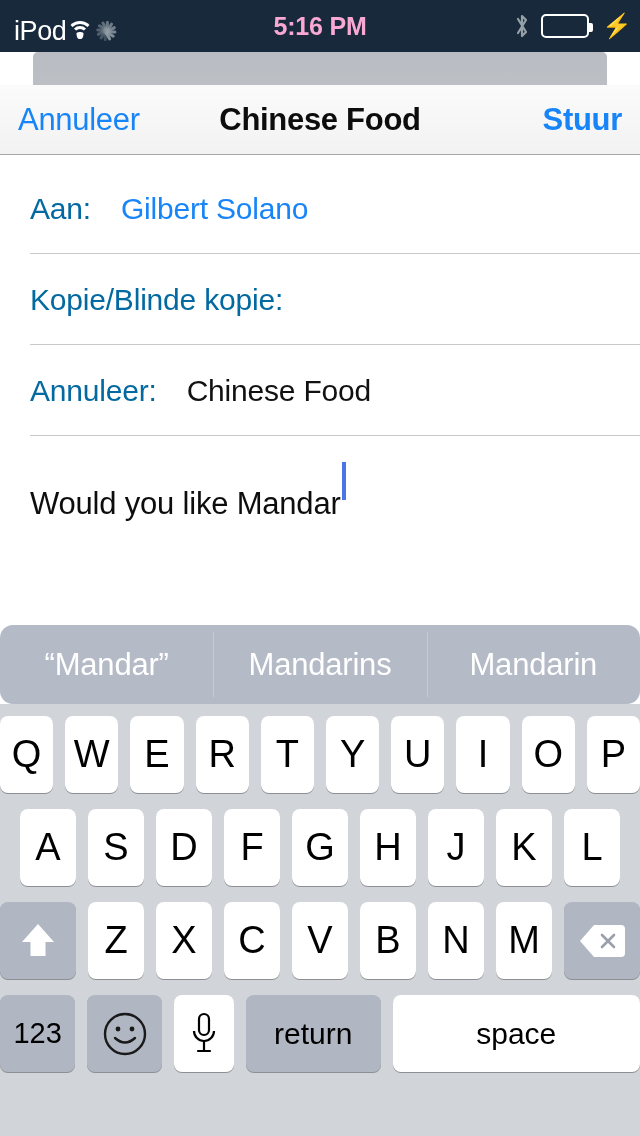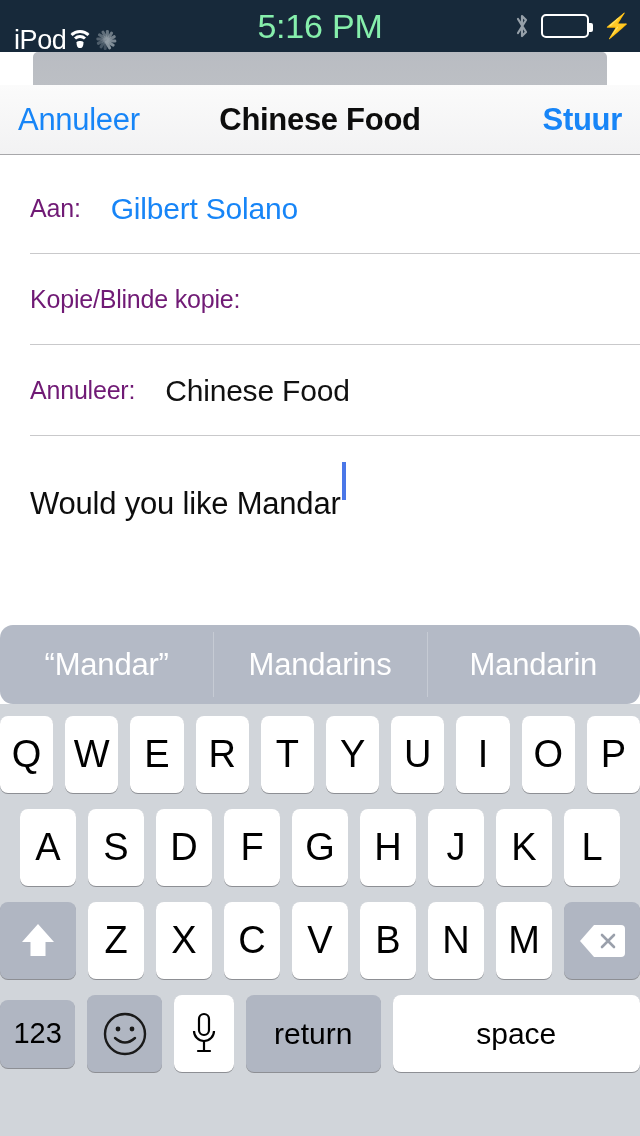--- a/index.html
+++ b/index.html
@@ -12,21 +12,21 @@
   #screen { position: relative; width: 640px; height: 1136px; }
 
   
   .statusbar {
     position: absolute; top: 0; left: 0;
     width: 640px; height: 52px;
     background: #17293a;
     display: flex; align-items: center;
   }
   .sb-left {
-    position: absolute; left: 14px; top: 9px; height: 62px;
+    position: absolute; left: 14px; top: 0; height: 62px;
     display: flex; align-items: center; gap: 0;
   }
   .sb-carrier {
     color: #ffffff; font-size: 27px; letter-spacing: -0.4px;
   }
   .wifi-ico { width: 27px; height: 21px; position: relative; }
   .wifi-ico span {
     position: absolute; left: 50%; transform: translateX(-50%);
     border: 3.4px solid #ffffff; border-bottom-color: transparent;
     border-left-color: transparent; border-right-color: transparent;
@@ -41,21 +41,21 @@
   .spinner-ico { width: 24px; height: 24px; position: relative; opacity: .62; }
   .spinner-ico i {
     position: absolute; left: 50%; top: 50%; width: 2.6px; height: 10px;
     background: #dfe6ea; border-radius: 1.3px;
     transform-origin: 50% 0%;
   }
   .sb-center {
     position: absolute; left: 0; right: 0; top: 0; height: 52px;
     display: flex; align-items: center; justify-content: center;
   }
-  .sb-time { color: #86efac; font-size: 34px; font-weight: normal; letter-spacing: -0.2px; }
+  .sb-time { color: #f9a8d4; font-size: 25px; font-weight: bold; letter-spacing: -0.2px; }
   .sb-right {
     position: absolute; right: 8px; top: 0; height: 52px;
     display: flex; align-items: center; gap: 11px;
   }
   .bt-ico { width: 16px; height: 26px; position: relative; opacity: .72; }
   .bt-ico svg { display: block; }
   .battery {
     width: 48px; height: 24px; border: 2.4px solid #ffffff;
     border-radius: 5px; position: relative; padding: 2px;
   }
@@ -100,21 +100,21 @@
     width: 640px; height: 462px; background: #ffffff;
   }
   .field {
     position: relative; height: 91px; display: flex; align-items: center;
     padding-left: 30px;
   }
   .field:after {
     content: ""; position: absolute; left: 30px; right: 0; bottom: 0;
     height: 1px; background: #c9c9cb;
   }
-  .f-label { font-size: 25px; color: #701a75; letter-spacing: -0.2px; }
+  .f-label { font-size: 30px; color: #0369a1; letter-spacing: -0.2px; }
   .f-value { font-size: 30px; color: #111111; letter-spacing: -0.2px; margin-left: 30px; }
   .f-value.link { color: #1785f7; }
   .body-area {
     position: relative; padding: 26px 30px 0 30px;
   }
   .body-text {
     font-size: 31px; color: #0d0d0d; letter-spacing: -0.2px;
     display: inline-block; vertical-align: top; margin-top: 24px;
   }
   .caret {
@@ -155,21 +155,21 @@
     background: #ffffff; border-radius: 8px;
     box-shadow: 0 1px 0 #8d8f94;
     display: flex; align-items: center; justify-content: center;
     font-size: 38px; color: #000000; cursor: pointer;
     font-family: "Liberation Sans", sans-serif;
   }
   .key.letter { width: 56px; height: 77px; }
   .key.dark { background: #b0b6c2; box-shadow: 0 1px 0 #8d8f94; }
   .key.shift { width: 80px; height: 77px; }
   .key.del { width: 80px; height: 77px; }
-  .key.num { width: 76px; height: 68px; font-size: 29px; }
+  .key.num { width: 76px; height: 77px; font-size: 29px; }
   .key.emoji { width: 76px; height: 77px; }
   .key.mic { width: 60px; height: 77px; }
   .key.space { width: 250px; height: 77px; font-size: 30px; }
   .key.return { width: 136px; height: 77px; font-size: 30px; }
 
   .shift-arrow { width: 38px; height: 40px; display: block; }
   .del-shape { width: 46px; height: 34px; display: block; }
   .emoji-face { width: 46px; height: 46px; display: block; }
   .mic-shape { width: 26px; height: 44px; display: block; }
 </style>

